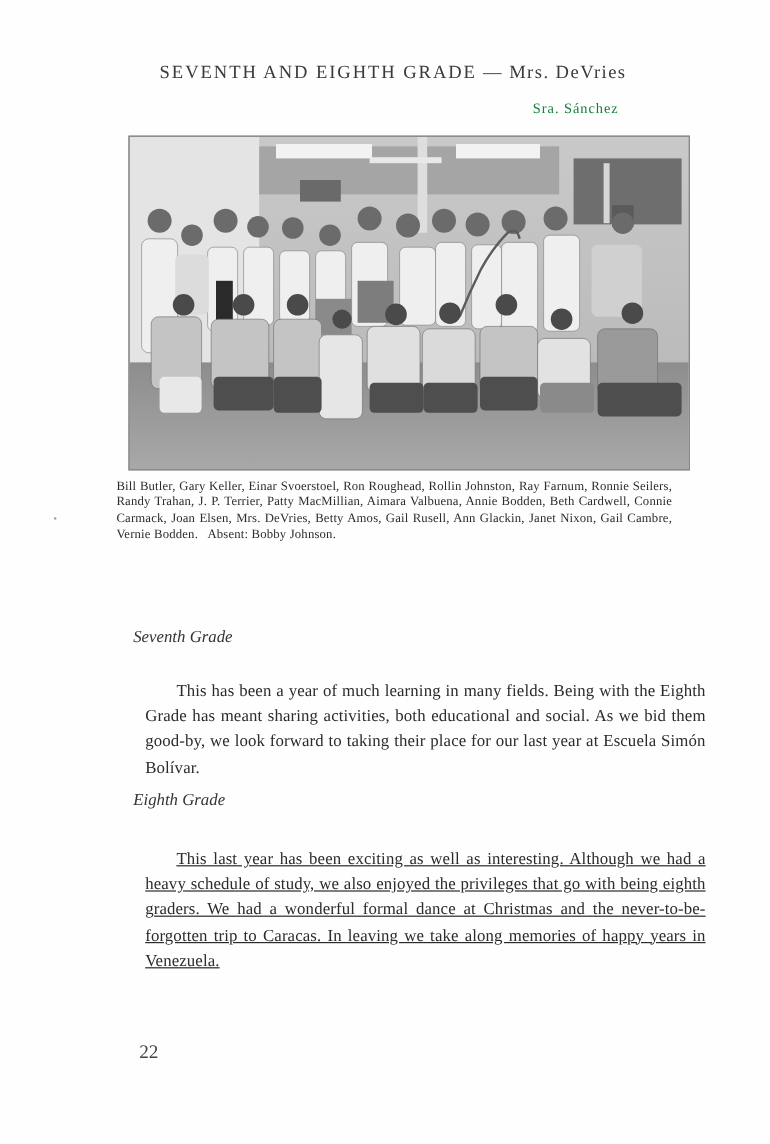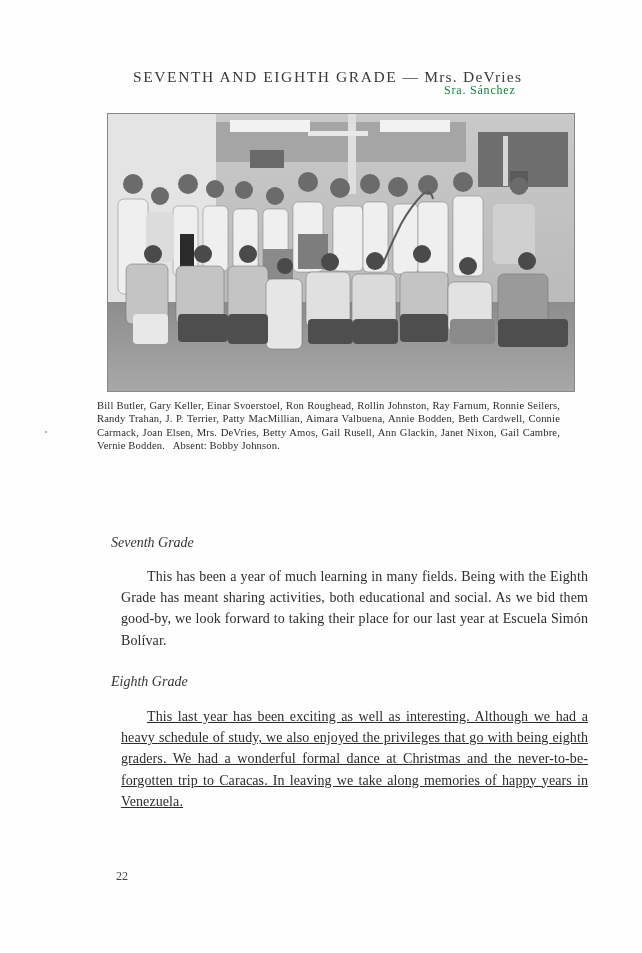--- a/index.html
+++ b/index.html
@@ -1,40 +1,40 @@
 <!DOCTYPE html>
 <html><head>
 <meta charset="utf-8">
 <style>
   html, body { margin: 0; padding: 0; background: #ffffff; }
   body { width: 642px; height: 953px; position: relative; overflow: hidden;
          font-family: "Liberation Serif", "DejaVu Serif", serif; color: #2a2a2a; }
   .page { position: absolute; left: 0; top: 0; width: 642px; height: 953px; background: #fefefe; }
 
   .title-line { position: absolute; left: 133px; top: 52px; width: 410px; font-size: 15.5px;
-                letter-spacing: 1.2px; color: #3a3a3a; white-space: nowrap; margin-top: 16px; }
+                letter-spacing: 1.2px; color: #3a3a3a; white-space: nowrap; }
   .title-line .caps { letter-spacing: 1.6px; }
   .teacher2 { position: absolute; left: 444px; top: 83px; font-size: 12px; letter-spacing: 0.8px; color: #15803d; }
 
   .photo { position: absolute; left: 107px; top: 113px; width: 466px; height: 277px;
            background: #9b9b9b; overflow: hidden; border: 1px solid #888; }
   .photo svg { display: block; }
 
   .caption { position: absolute; left: 97px; top: 399px; width: 463px; font-size: 10.6px;
              line-height: 13.4px; text-align: justify; color: #2c2c2c; letter-spacing: 0.15px; }
 
   .section-head { position: absolute; left: 111px; font-style: italic; font-size: 14px; color: #333; }
   .para { position: absolute; left: 121px; width: 467px; font-size: 14px; line-height: 21.2px;
           text-align: justify; text-indent: 26px; color: #2b2b2b; letter-spacing: 0.1px; }
-  .s7-head { top: 535px; }
+  .s7-head { top: 524px; }
   .s7-para { top: 566px; }
-  .s8-head { top: 674px; }
+  .s8-head { top: 660px; }
   .s8-para { top: 706px; text-decoration: underline; }
 
-  .page-num { position: absolute; left: 116px; top: 869px; font-size: 12px; color: #444; }
+  .page-num { position: absolute; left: 116px; top: 869px; font-size: 16px; color: #444; }
   .speck { position: absolute; left: 45px; top: 431px; width: 2px; height: 2px; background: #999; border-radius: 50%; }
 </style>
 </head>
 <body>
 
 <div class="page">
 
   <div class="title-line">
     <span class="caps">SEVENTH AND EIGHTH GRADE</span>
     <span>—</span>

